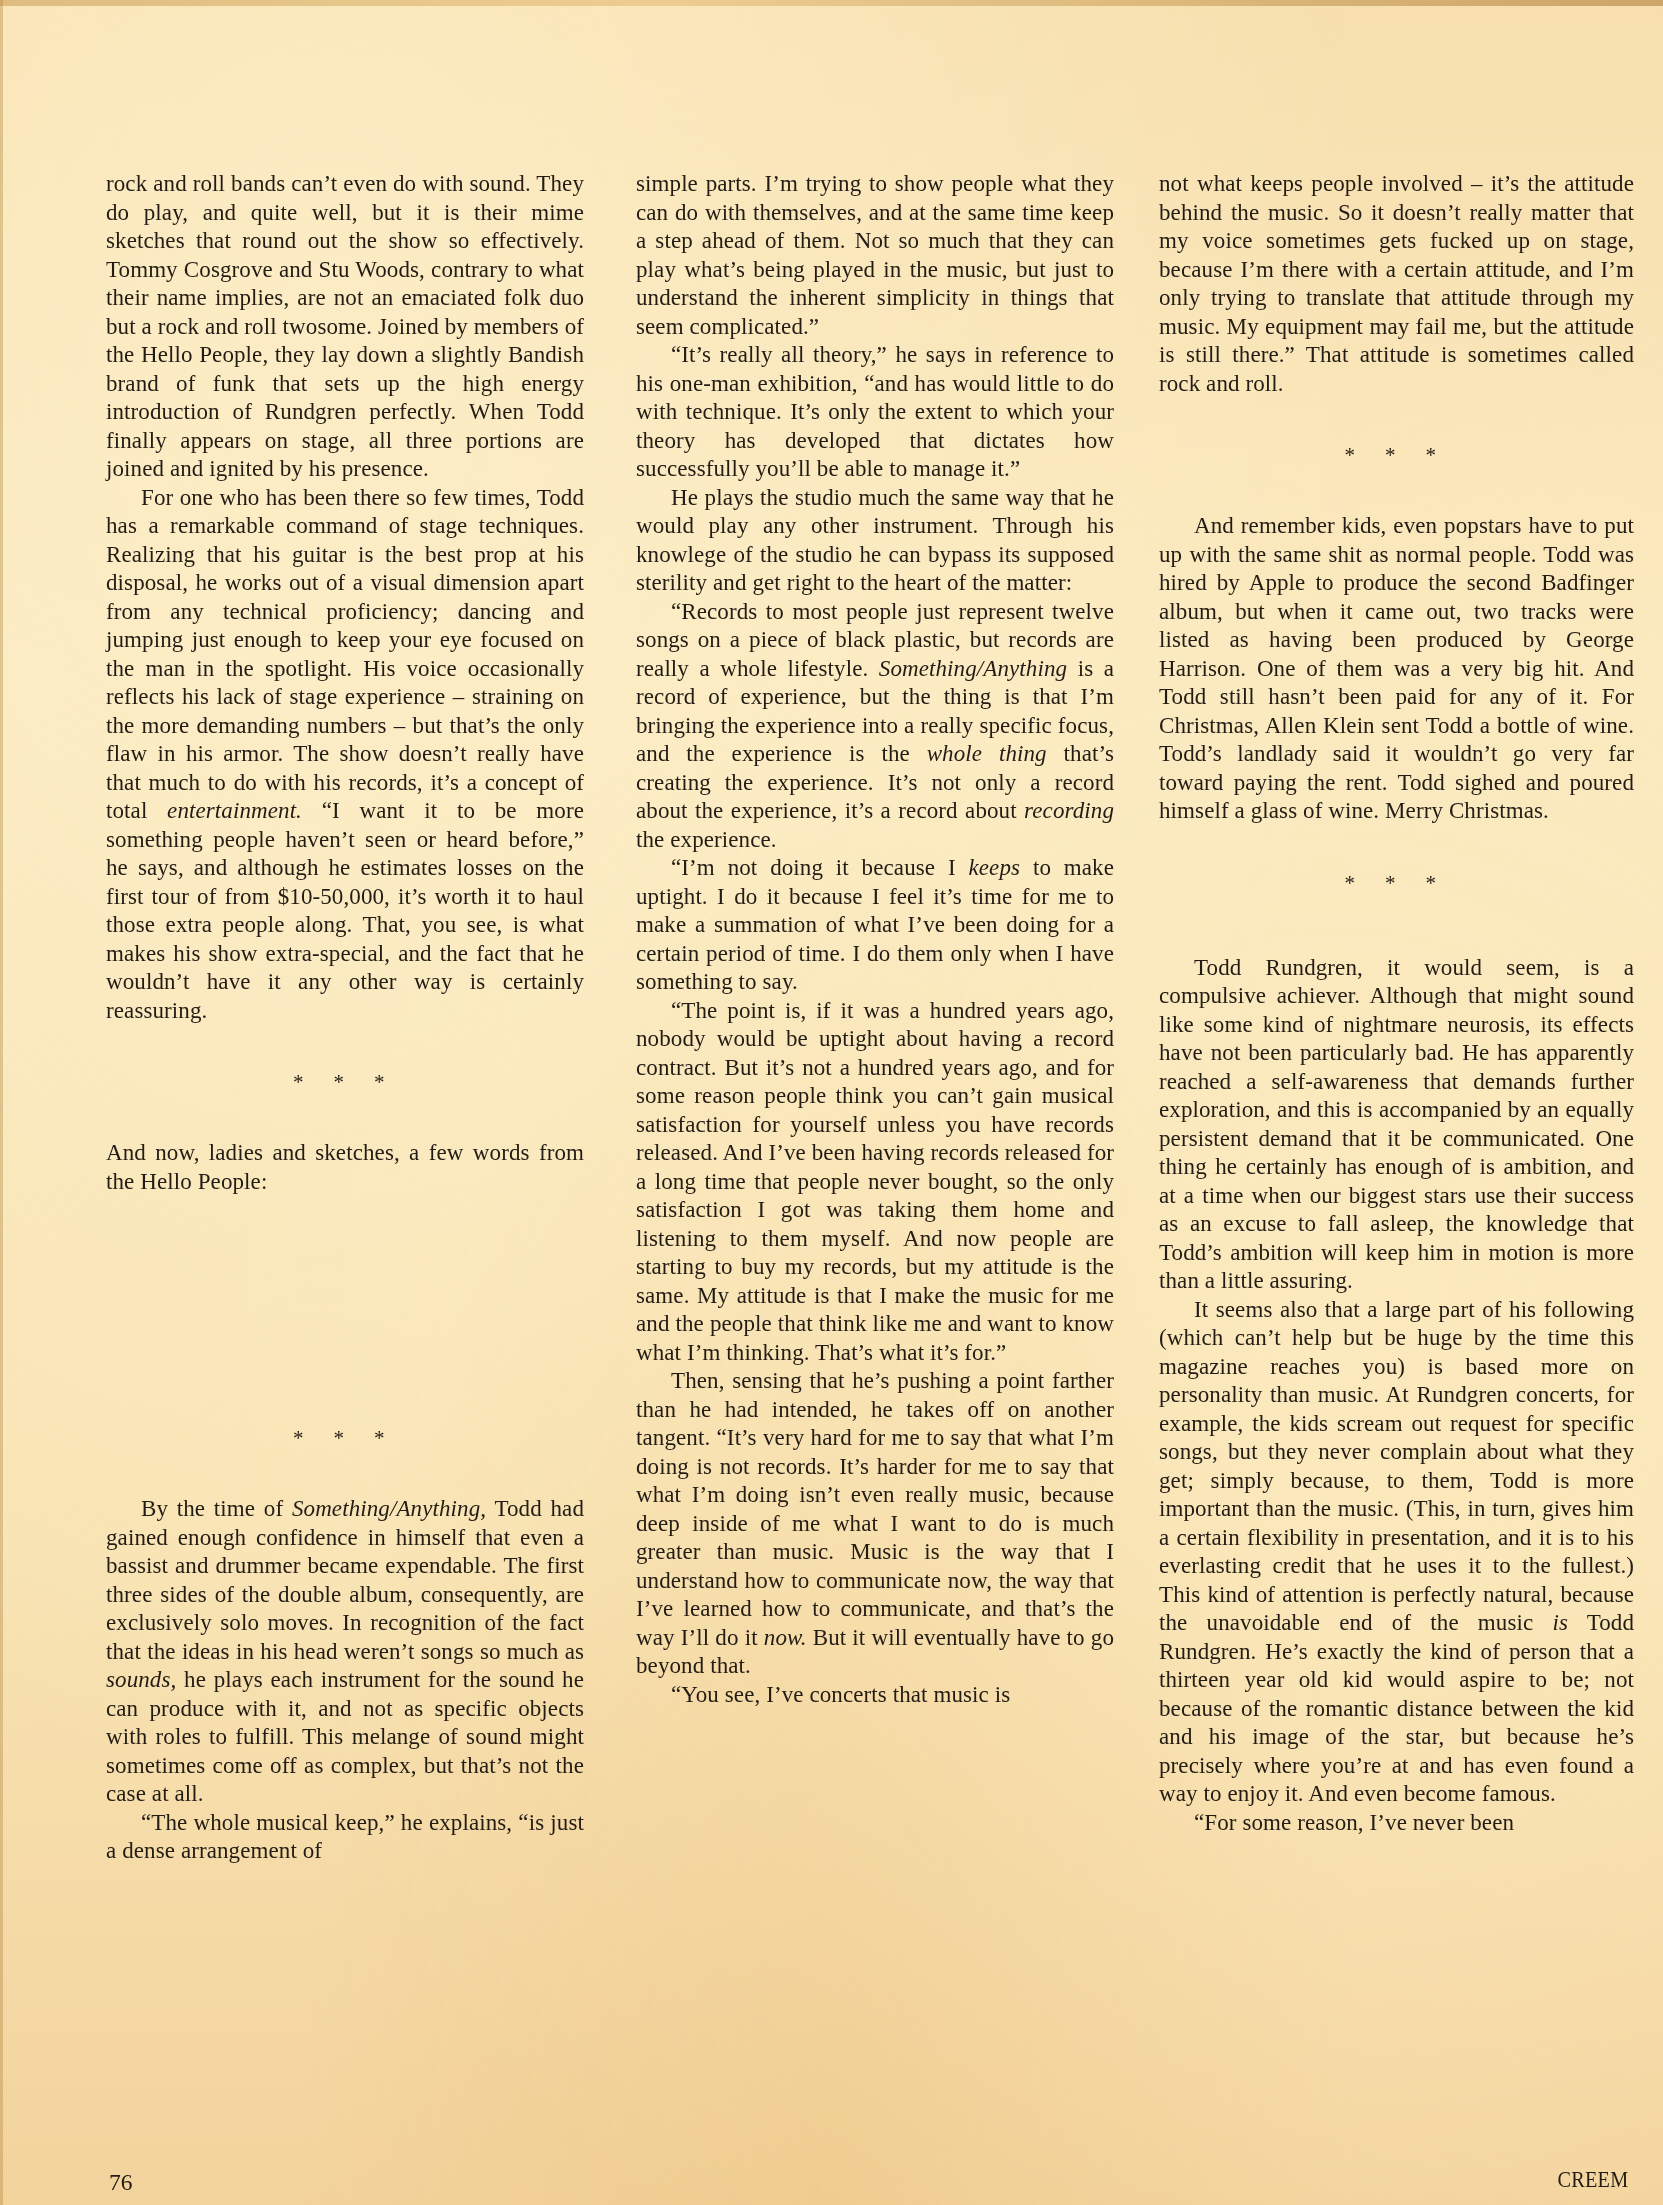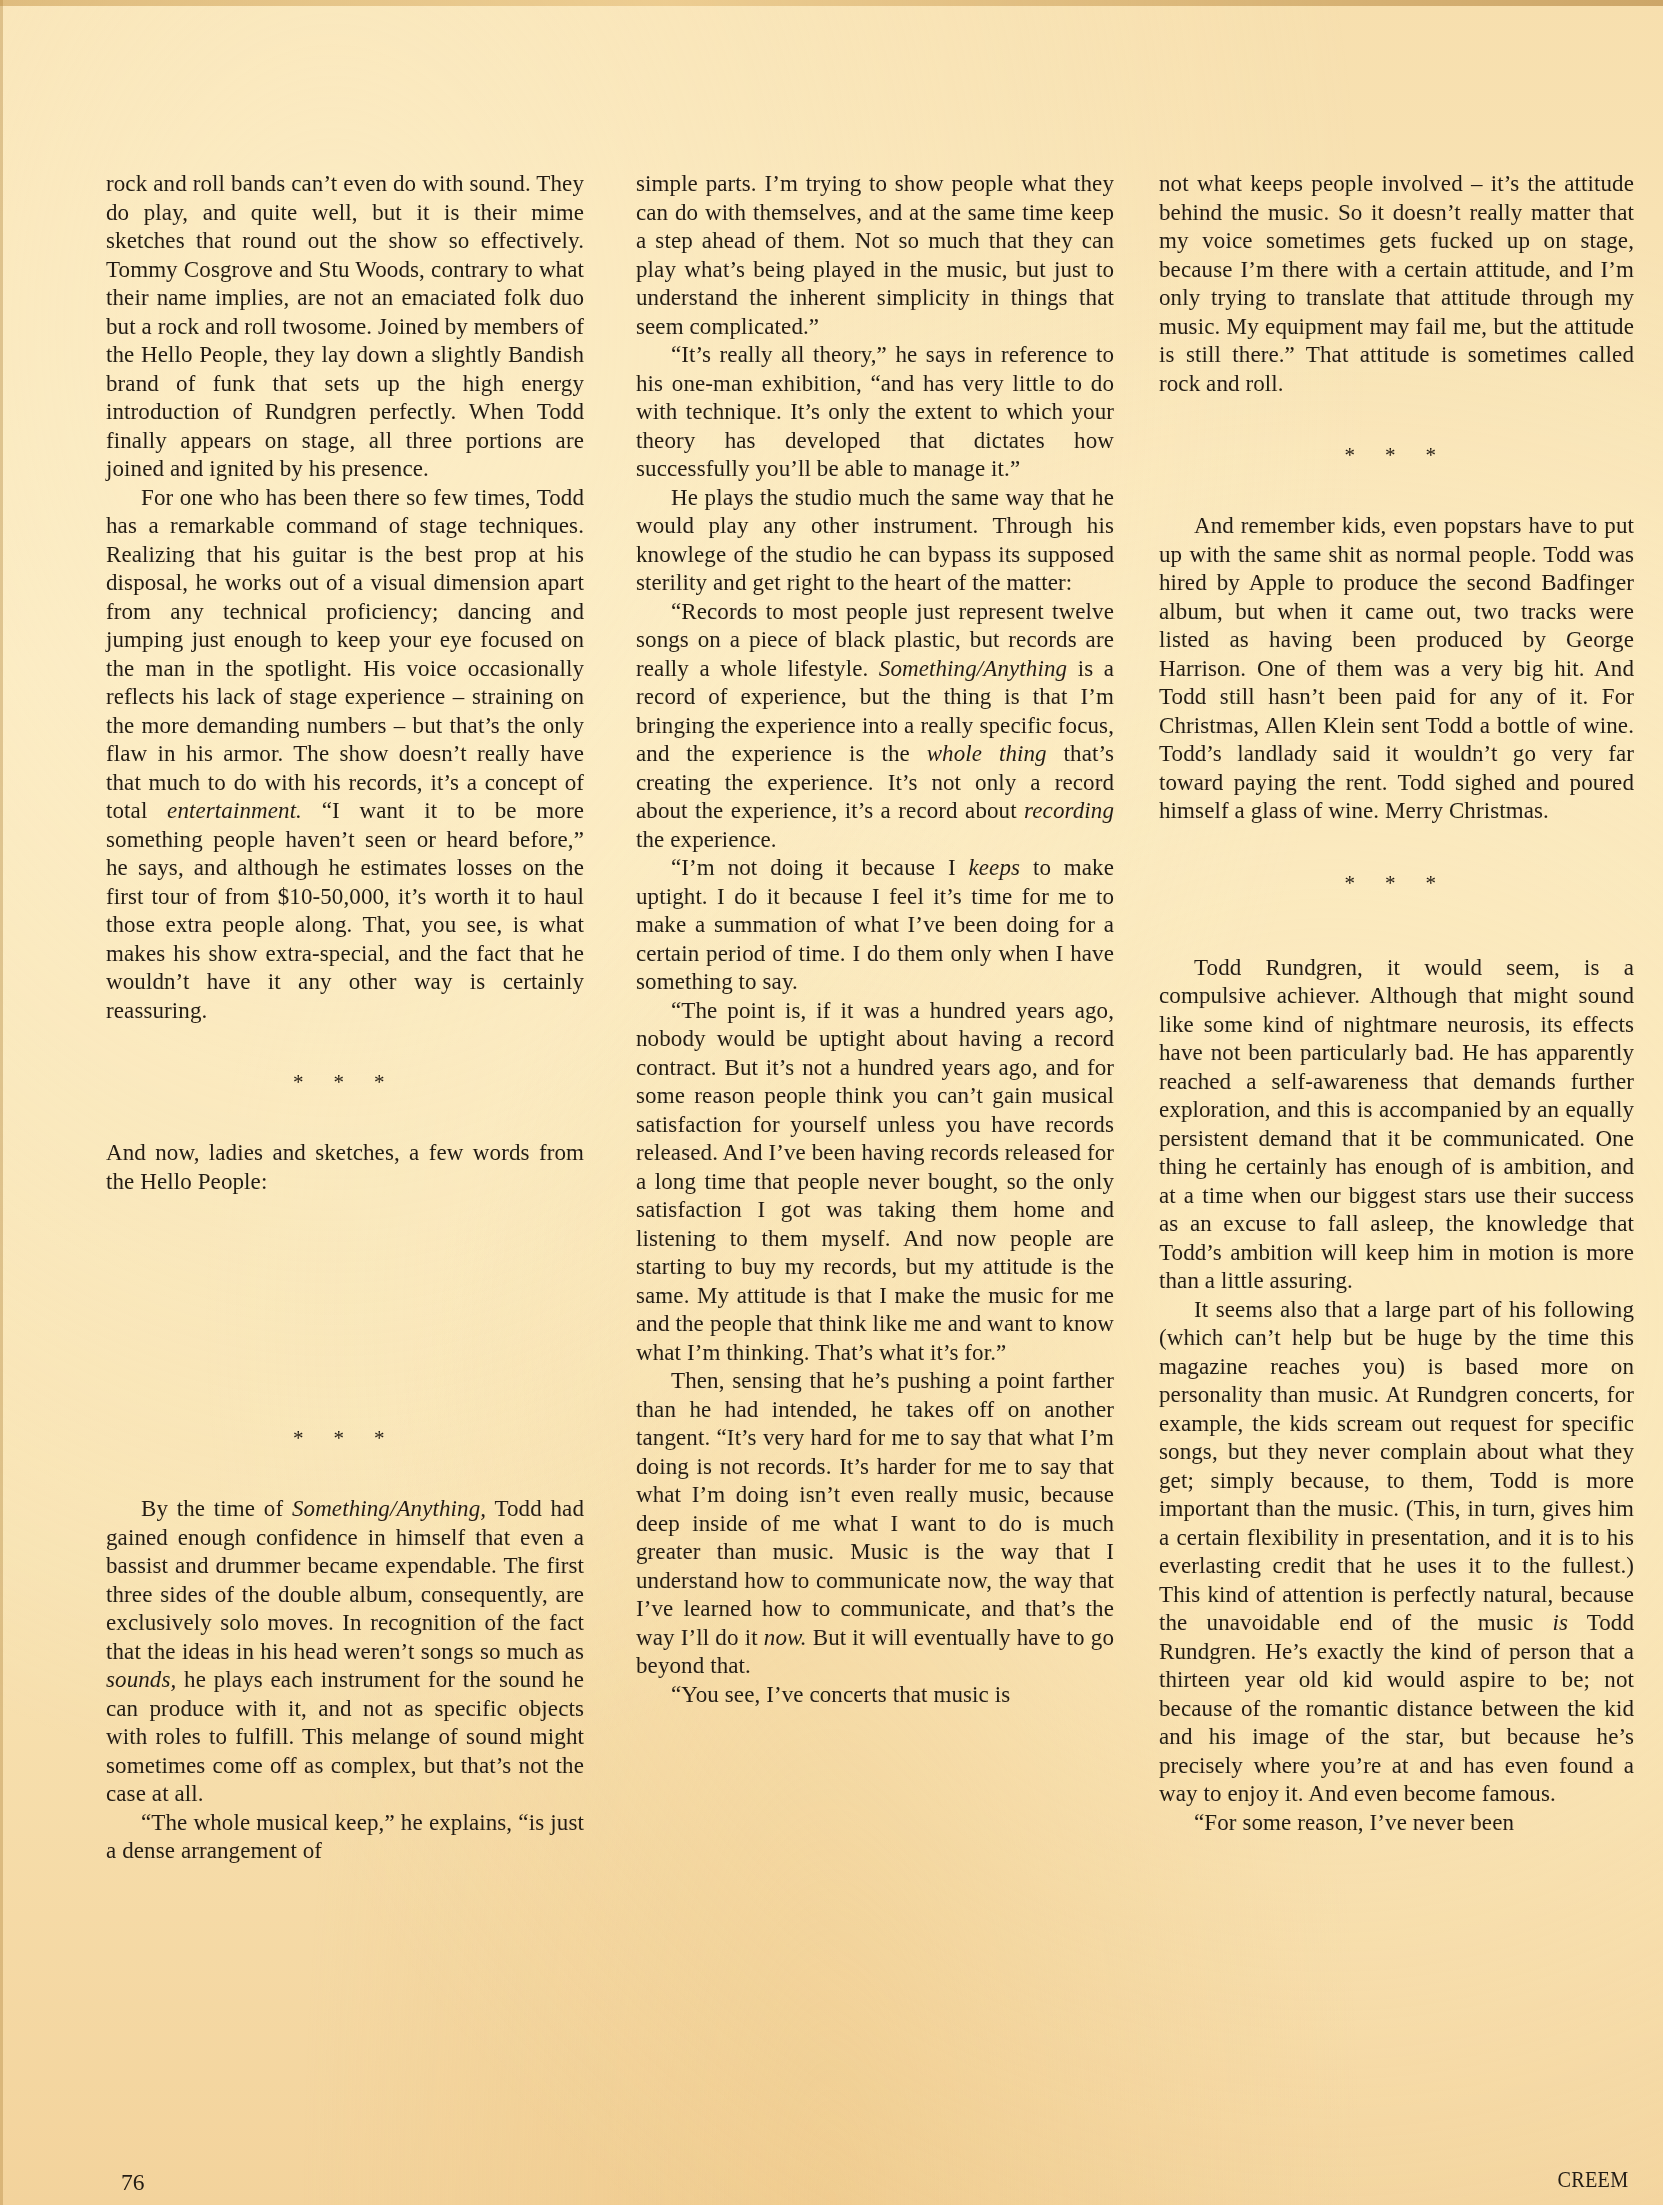--- a/index.html
+++ b/index.html
@@ -59,21 +59,21 @@
   .gap-lg { height: 57px; }
 
   .col-left .sans-block {
     font-family: "Liberation Serif", serif;
     font-stretch: condensed;
   }
   .illustration-space { height: 228px; }
 
   .page-number {
     position: absolute;
-    left: 121px;
+    left: 109px;
     top: 2168px;
     font-size: 23.5px;
     line-height: 28px;
   }
   .masthead-footer {
     position: absolute;
     right: 36px;
     top: 2165px;
     font-size: 23.5px;
     line-height: 28px;
@@ -98,21 +98,21 @@
   <p class="noindent sans-block">And now, ladies and sketches, a few words from the Hello People:</p>
   <div class="illustration-space"></div>
   <p class="asterisks">* * *</p>
   <div class="gap-md"></div>
   <p class="indent"><span>By the time of </span><em>Something/Anything,</em><span> Todd had gained enough confidence in himself that even a bassist and drummer became expendable. The first three sides of the double album, consequently, are exclusively solo moves. In recognition of the fact that the ideas in his head weren’t songs so much as </span><em>sounds,</em><span> he plays each instrument for the sound he can produce with it, and not as specific objects with roles to fulfill. This melange of sound might sometimes come off as complex, but that’s not the case at all.</span></p>
   <p class="indent">“The whole musical keep,” he explains, “is just a dense arrangement of</p>
 </div>
 
 <div class="column col-middle">
   <p class="noindent">simple parts. I’m trying to show people what they can do with themselves, and at the same time keep a step ahead of them. Not so much that they can play what’s being played in the music, but just to understand the inherent simplicity in things that seem complicated.”</p>
-  <p class="indent">“It’s really all theory,” he says in reference to his one-man exhibition, “and has very little to do with technique. It’s only the extent to which your theory has developed that dictates how successfully you’ll be able to manage it.”</p>
+  <p class="indent">“It’s really all theory,” he says in reference to his one-man exhibition, “and has would little to do with technique. It’s only the extent to which your theory has developed that dictates how successfully you’ll be able to manage it.”</p>
   <p class="indent">He plays the studio much the same way that he would play any other instrument. Through his knowlege of the studio he can bypass its supposed sterility and get right to the heart of the matter:</p>
   <p class="indent"><span>“Records to most people just represent twelve songs on a piece of black plastic, but records are really a whole lifestyle. </span><em>Something/Anything</em><span> is a record of experience, but the thing is that I’m bringing the experience into a really specific focus, and the experience is the </span><em>whole thing</em><span> that’s creating the experience. It’s not only a record about the experience, it’s a record about </span><em>recording</em><span> the experience.</span></p>
   <p class="indent"><span>“I’m not doing it because I </span><em>keeps</em><span> to make uptight. I do it because I feel it’s time for me to make a summation of what I’ve been doing for a certain period of time. I do them only when I have something to say.</span></p>
   <p class="indent">“The point is, if it was a hundred years ago, nobody would be uptight about having a record contract. But it’s not a hundred years ago, and for some reason people think you can’t gain musical satisfaction for yourself unless you have records released. And I’ve been having records released for a long time that people never bought, so the only satisfaction I got was taking them home and listening to them myself. And now people are starting to buy my records, but my attitude is the same. My attitude is that I make the music for me and the people that think like me and want to know what I’m thinking. That’s what it’s for.”</p>
   <p class="indent"><span>Then, sensing that he’s pushing a point farther than he had intended, he takes off on another tangent. “It’s very hard for me to say that what I’m doing is not records. It’s harder for me to say that what I’m doing isn’t even really music, because deep inside of me what I want to do is much greater than music. Music is the way that I understand how to communicate now, the way that I’ve learned how to communicate, and that’s the way I’ll do it </span><em>now.</em><span> But it will eventually have to go beyond that.</span></p>
   <p class="indent">“You see, I’ve concerts that music is</p>
 </div>
 
 <div class="column col-right">
   <p class="noindent">not what keeps people involved – it’s the attitude behind the music. So it doesn’t really matter that my voice sometimes gets fucked up on stage, because I’m there with a certain attitude, and I’m only trying to translate that attitude through my music. My equipment may fail me, but the attitude is still there.” That attitude is sometimes called rock and roll.</p>

